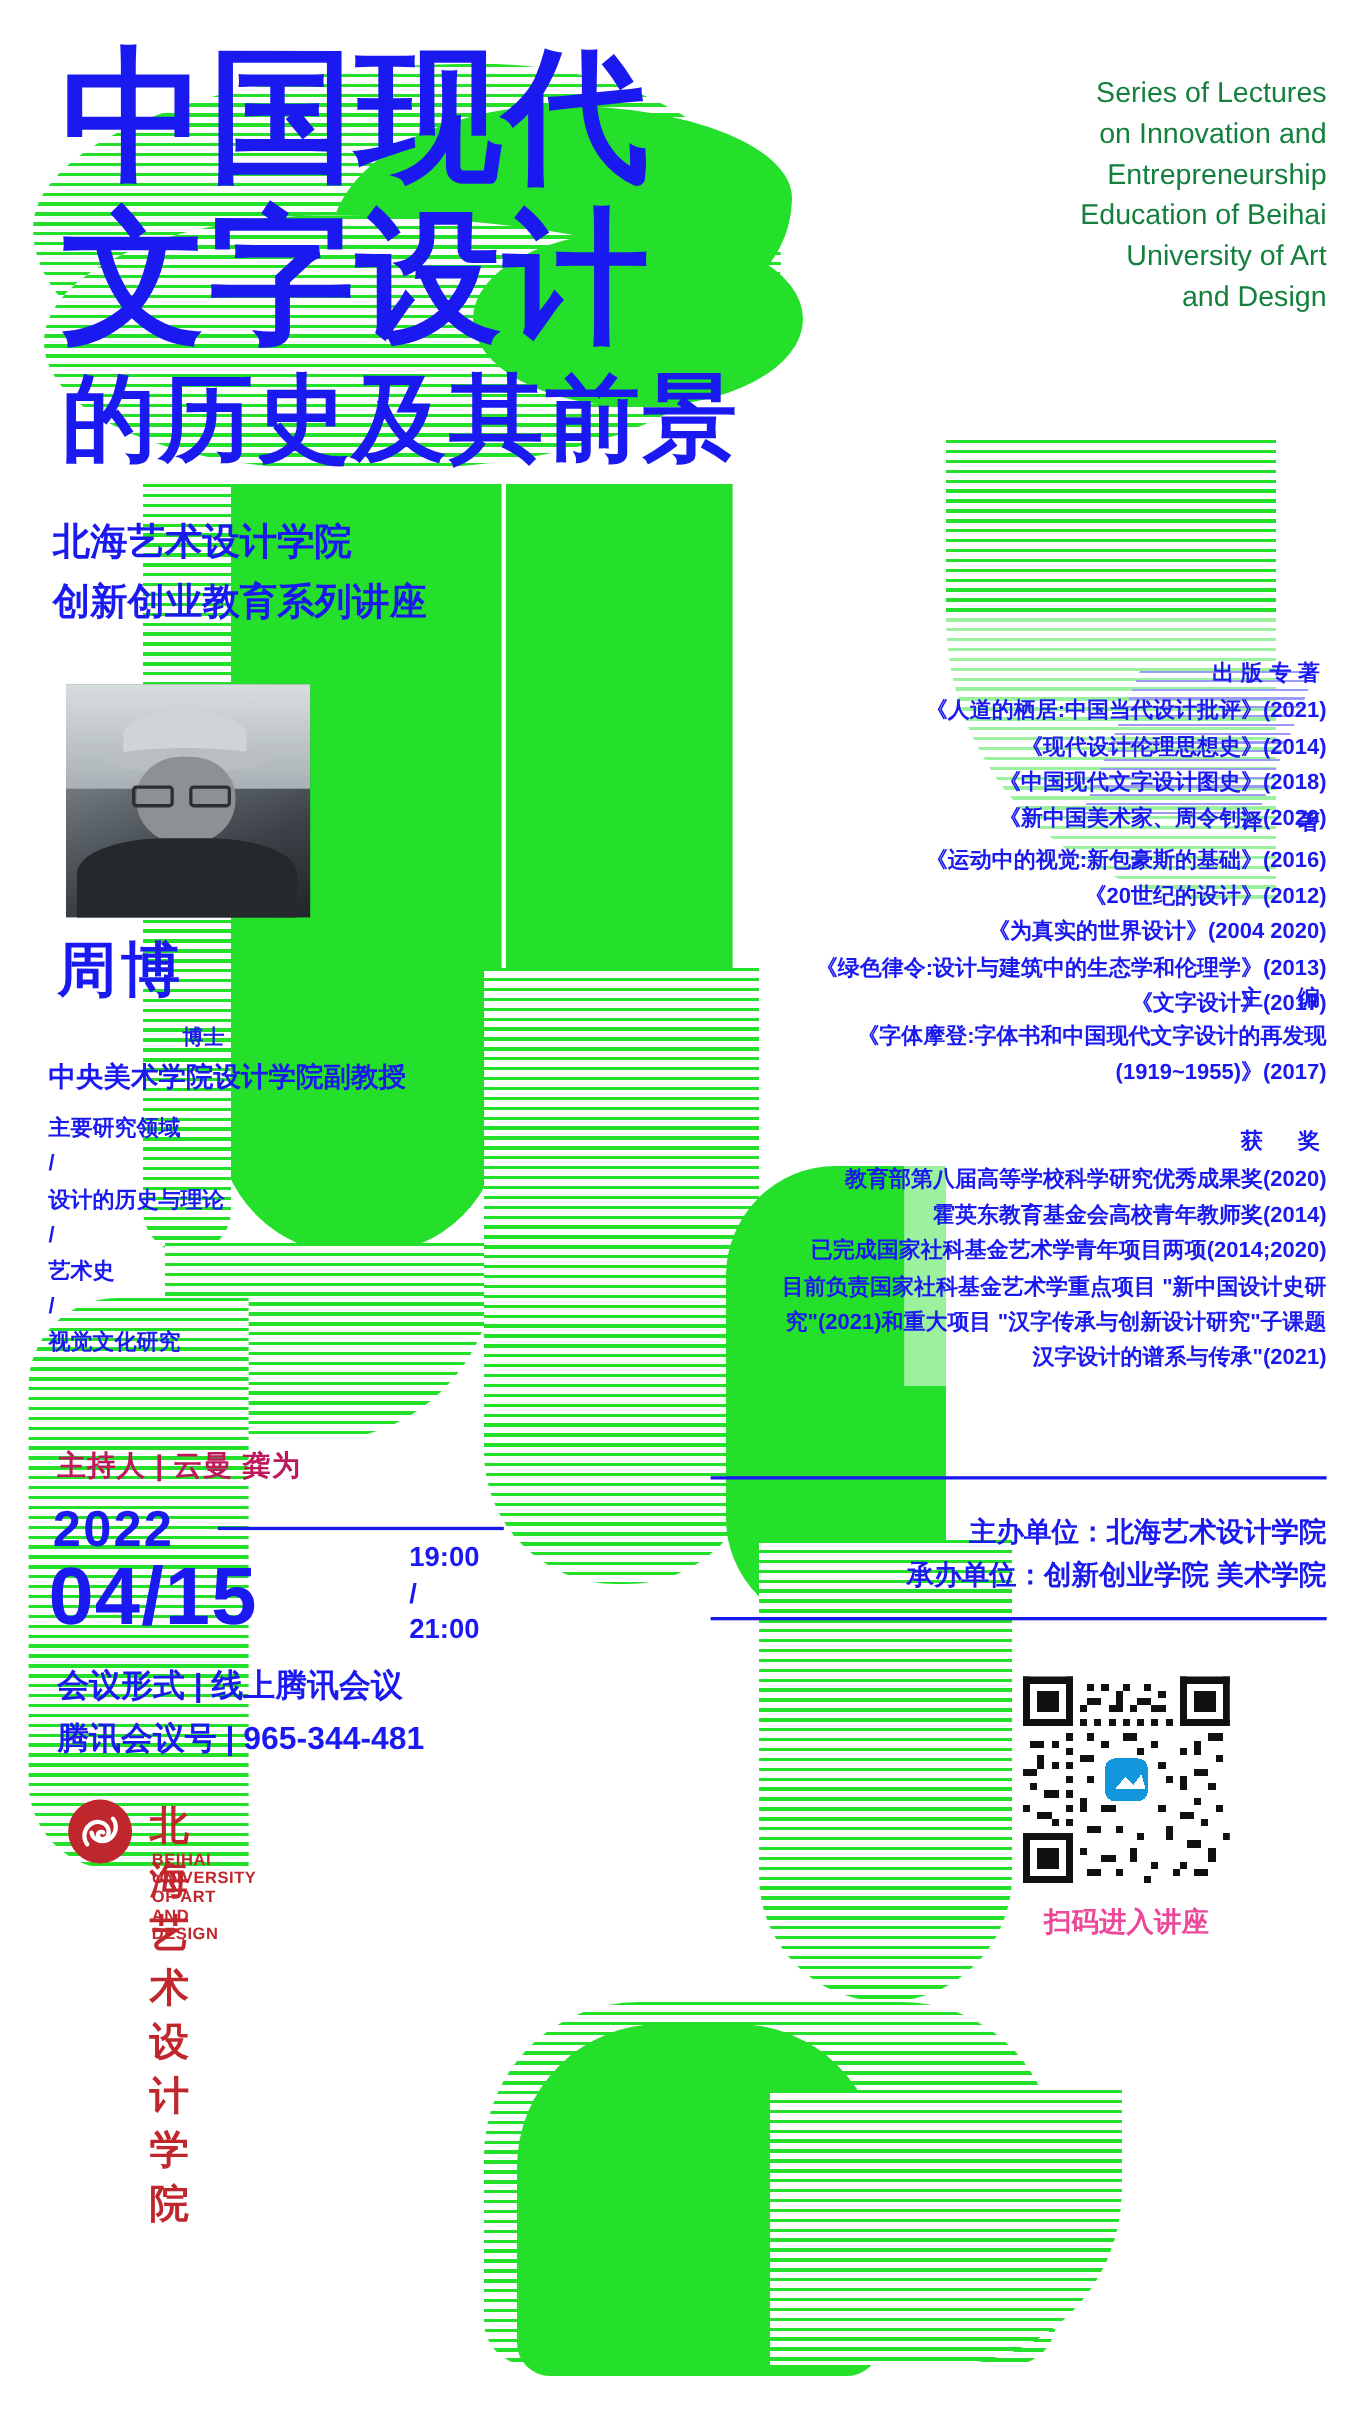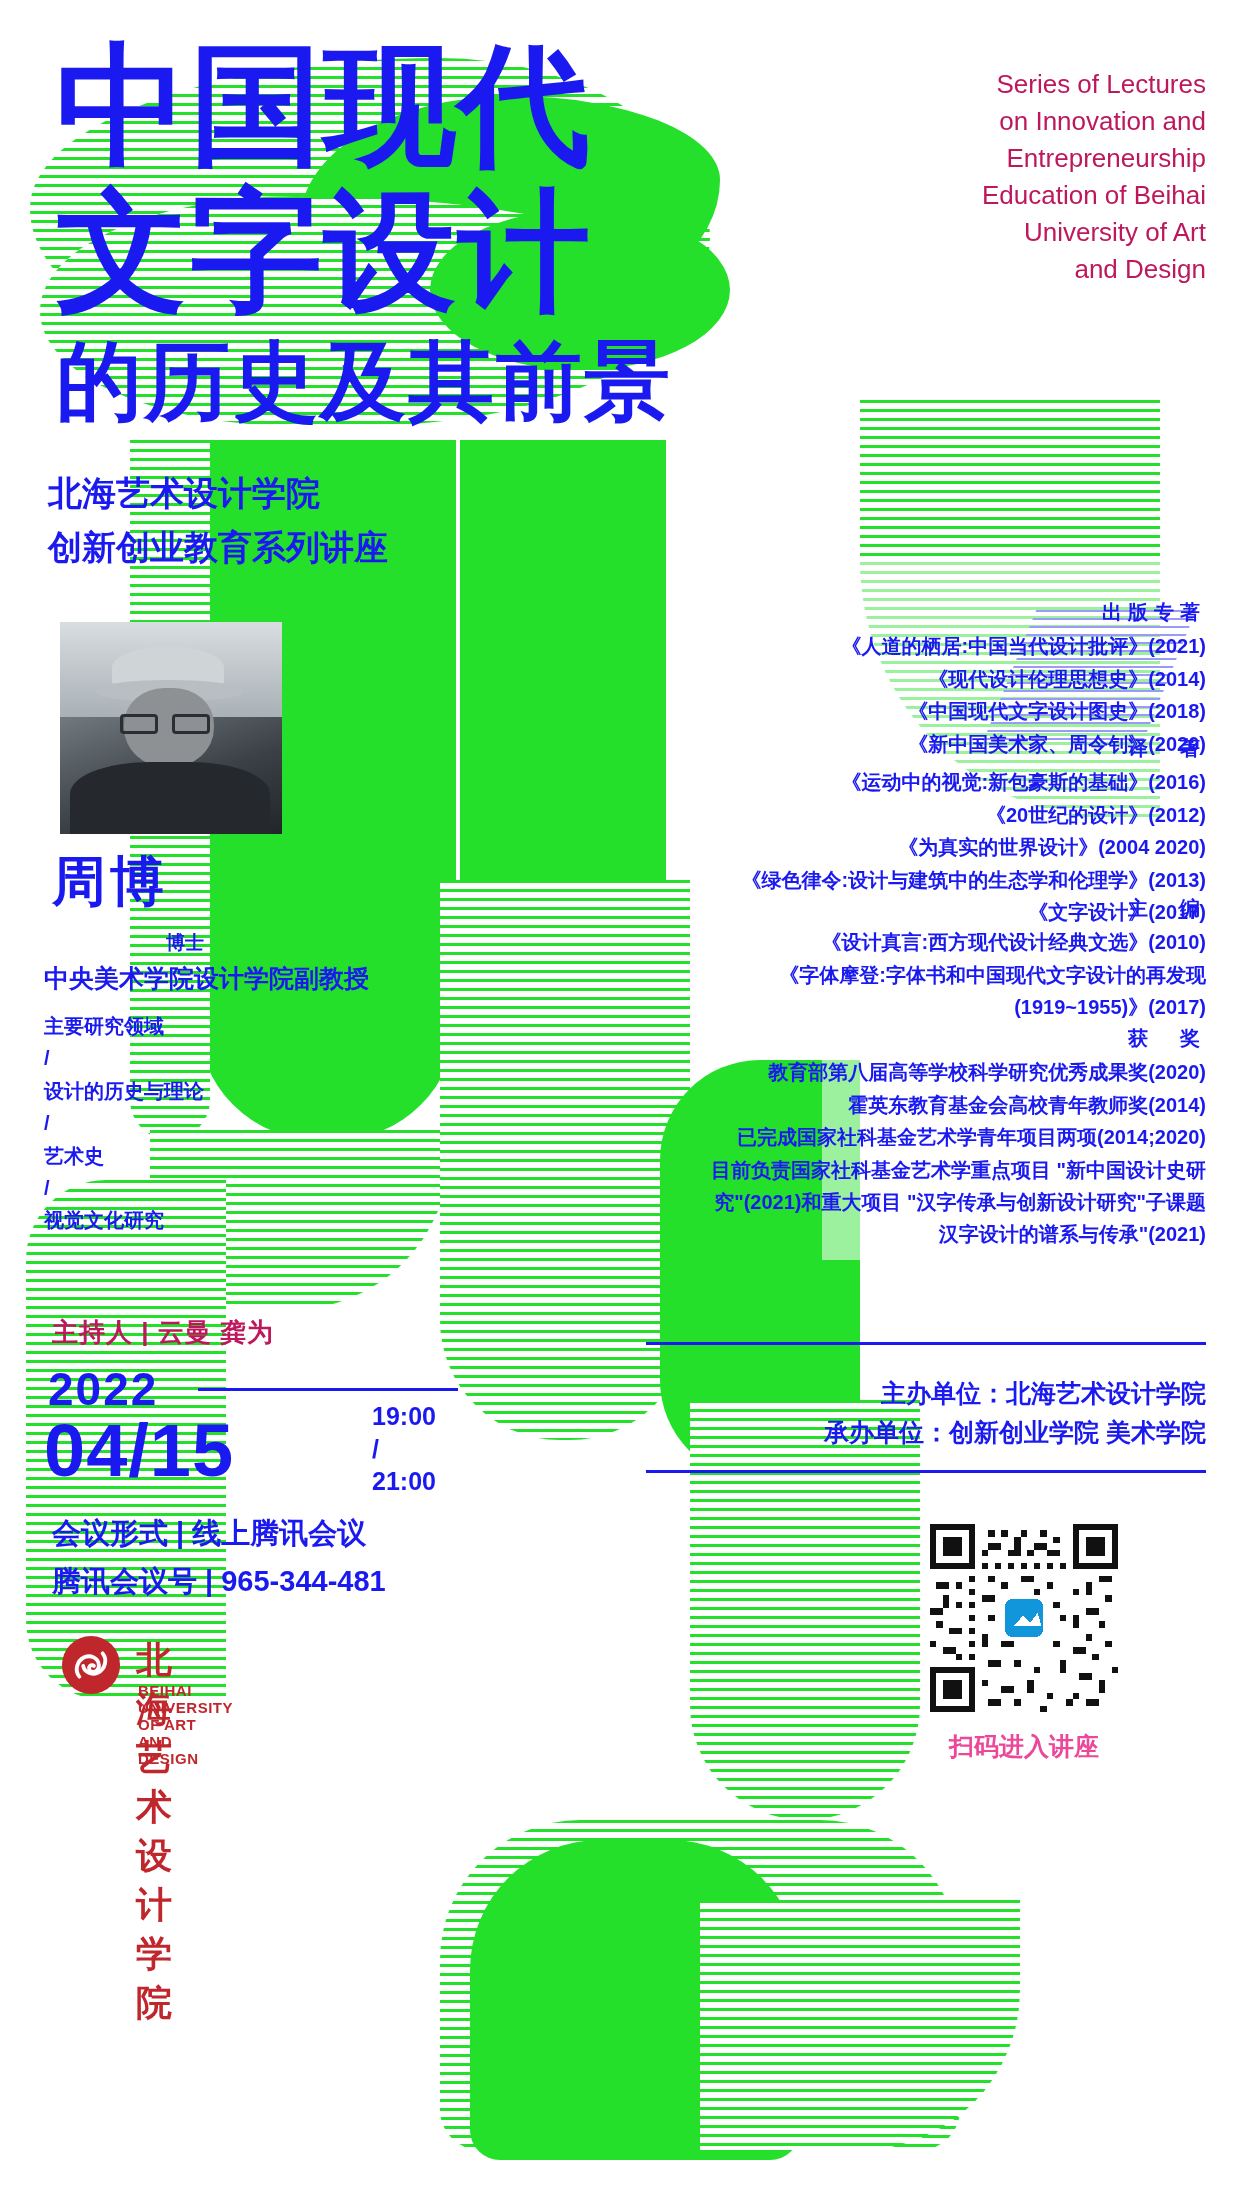--- a/index.html
+++ b/index.html
@@ -50,21 +50,21 @@
     white-space: nowrap;
   }
   #title-line1 { left: 56px; top: 40px;  font-size: 132px; }
   #title-line2 { left: 56px; top: 186px; font-size: 132px; }
   #title-line3 { left: 56px; top: 338px; font-size: 86px; }
 
   #eng-block {
     right: 36px; top: 66px;
     width: 230px;
     text-align: right;
-    color: #be185d;
+    color: #15803d;
     font-size: 26px;
     line-height: 1.42;
     font-weight: 500;
   }
 
   #subtitle {
     left: 48px; top: 466px;
     color: #1A1AF0;
     font-size: 34px;
     font-weight: bold;
@@ -293,21 +293,20 @@
     <div class="hd">译　著</div>
     <div>《运动中的视觉:新包豪斯的基础》(2016)</div>
     <div>《20世纪的设计》(2012)</div>
     <div>《为真实的世界设计》(2004  2020)</div>
     <div>《绿色律令:设计与建筑中的生态学和伦理学》(2013)</div>
     <div>《文字设计》(2017)</div>
   </div>
 
   <div class="layer rcol" id="chief-block">
     <div class="hd">主　编</div>
-    <div>《设计真言:西方现代设计经典文选》(2010)</div>
     <div>《字体摩登:字体书和中国现代文字设计的再发现</div>
     <div>(1919~1955)》(2017)</div>
   </div>
 
   <div class="layer rcol" id="award-block">
     <div class="hd">获　奖</div>
     <div>教育部第八届高等学校科学研究优秀成果奖(2020)</div>
     <div>霍英东教育基金会高校青年教师奖(2014)</div>
     <div>已完成国家社科基金艺术学青年项目两项(2014;2020)</div>
     <div>目前负责国家社科基金艺术学重点项目 "新中国设计史研</div>

